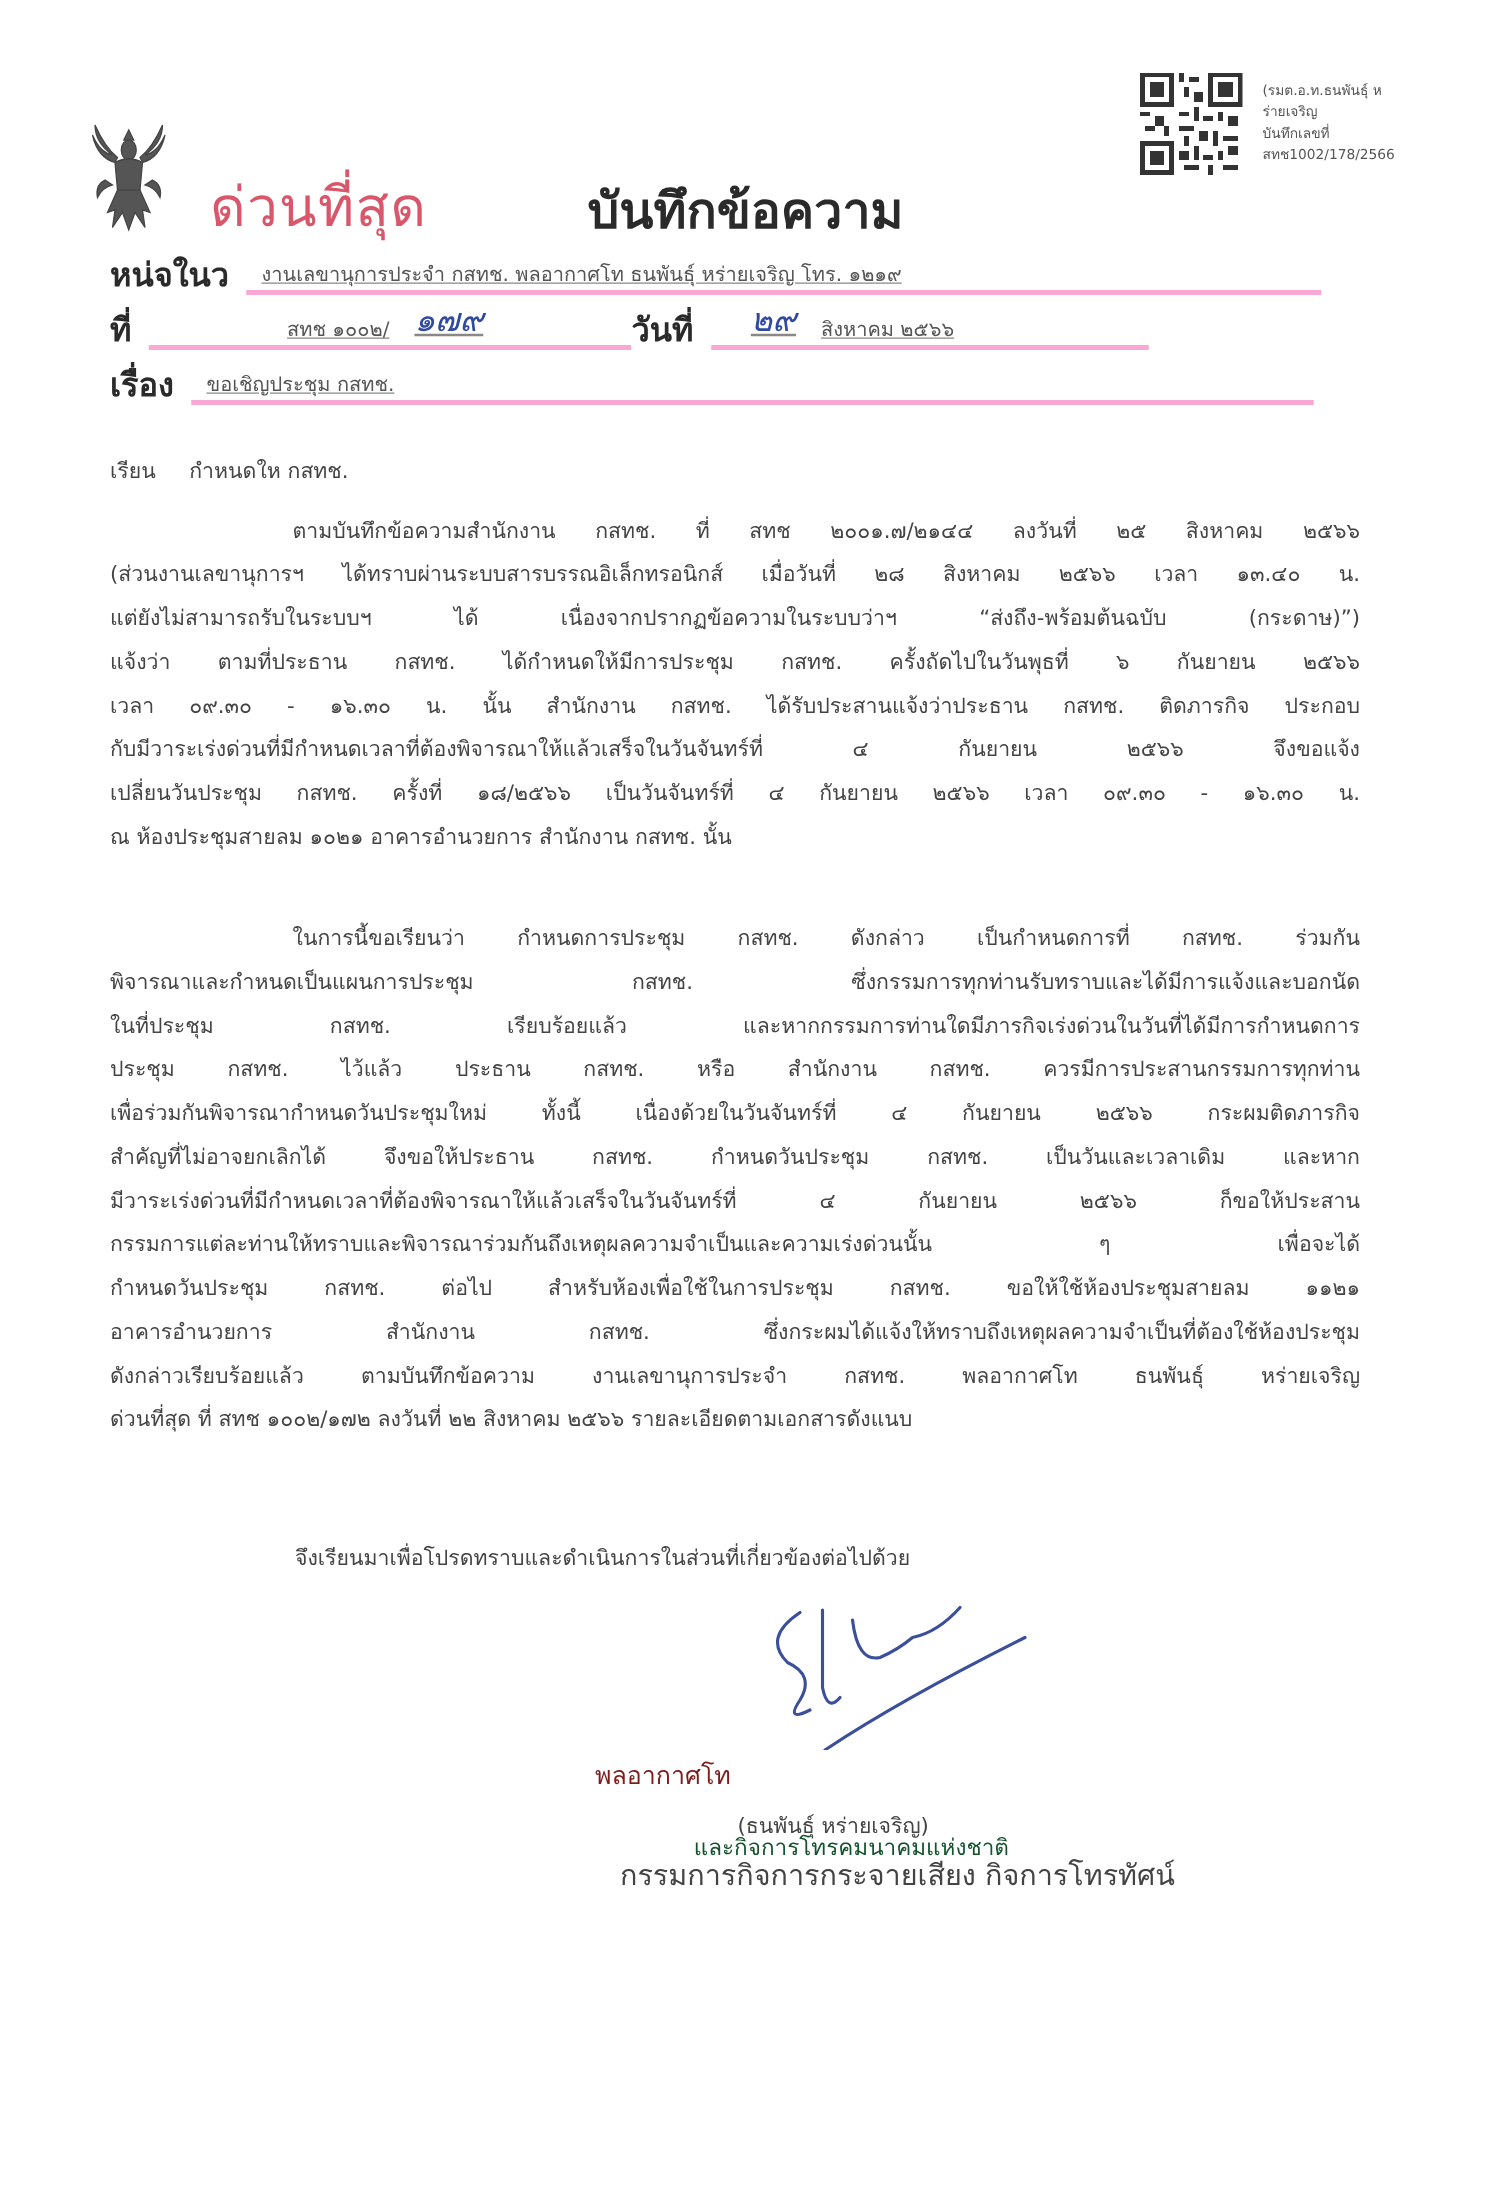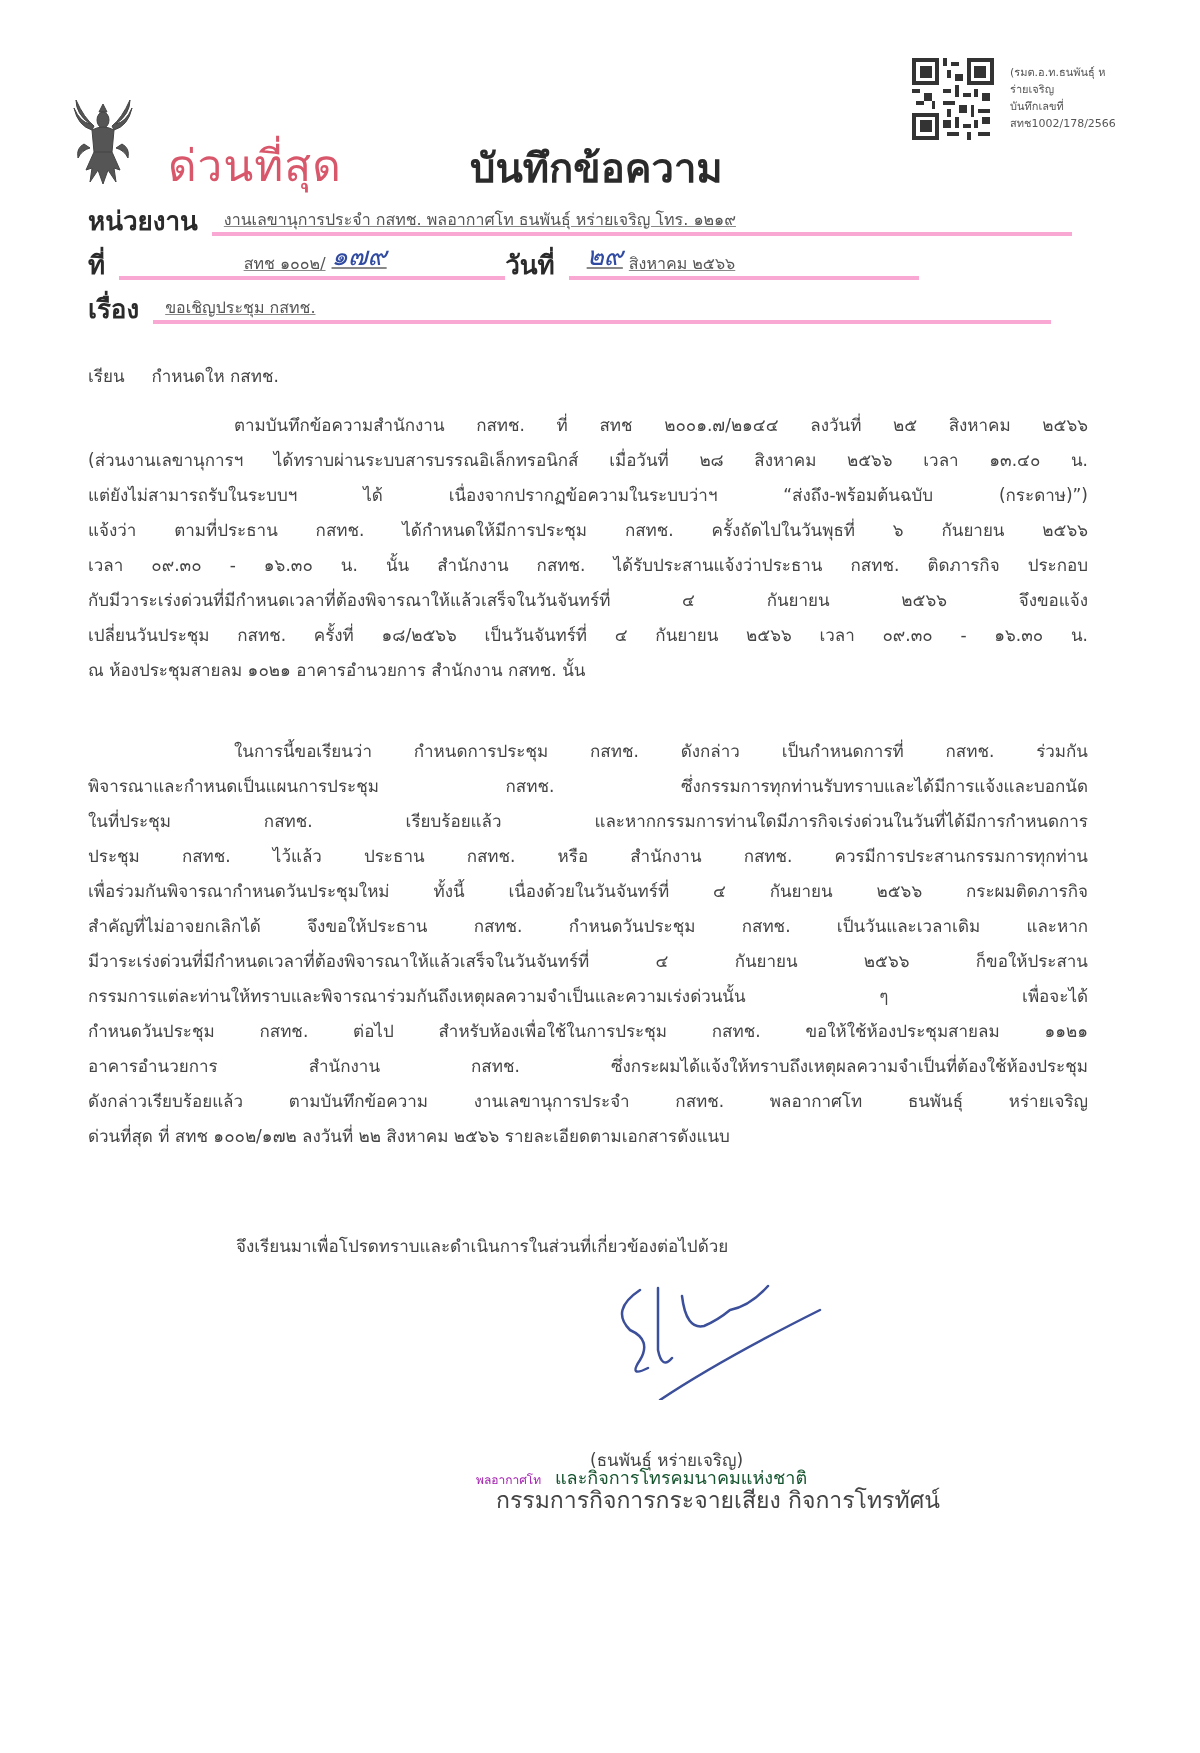--- a/index.html
+++ b/index.html
@@ -20,34 +20,34 @@
 
     
     .field-row { position: absolute; left: 88px; display: flex; align-items: flex-end; }
     .field-label { font-size: 26px; font-weight: bold; color: #2a2a2a; line-height: 30px; white-space: nowrap; }
     .field-line {
       border-bottom: 4px solid #f9a8d4; height: 26px; margin-left: 14px;
       display: flex; align-items: flex-end; padding-left: 12px; box-sizing: border-box;
       font-size: 16px; color: #555; white-space: nowrap; text-decoration: underline;
       text-decoration-color: #888;
     }
-    .hand { color: #2f4aa0; font-size: 26px; font-style: italic; font-family: "DejaVu Serif", serif; text-decoration: none; margin: 0 6px; }
+    .hand { color: #2f4aa0; font-size: 26px; font-style: italic; font-family: "DejaVu Serif", serif; text-decoration: none; margin: 0 20px; }
 
     
     .salutation { position: absolute; left: 88px; top: 362px; font-size: 17px; color: #444; }
     .salutation span:first-child { display: inline-block; width: 58px; }
     .para { position: absolute; left: 88px; width: 1000px; font-size: 17px; line-height: 35px; color: #444; }
     .para .line { display: block; white-space: nowrap; text-align: justify; text-align-last: justify; }
     .para .line.last { text-align-last: left; }
     .para .line.indent { padding-left: 146px; }
     .closing { position: absolute; left: 236px; top: 1232px; font-size: 17px; color: #444; }
 
     
     .signature { position: absolute; left: 600px; top: 1250px; width: 230px; height: 150px; }
-    .rank { position: absolute; left: 476px; top: 1470px; font-size: 12px; color: #a21caf; }
+    .rank { position: absolute; left: 476px; top: 1404px; font-size: 20px; color: #7f1d1d; }
     .sig-name { position: absolute; left: 590px; top: 1446px; font-size: 17px; color: #444; }
     .sig-title1 { position: absolute; left: 496px; top: 1482px; font-size: 23px; color: #444; }
     .sig-title2 { position: absolute; left: 555px; top: 1463px; font-size: 18px; color: #14532d; }
   </style>
 </head>
 <body>
 
 <div class="page">
 
   <svg class="qr" viewBox="0 0 21 21" shape-rendering="crispEdges">
@@ -105,21 +105,21 @@
       <path d="M44 34 Q58 30 62 12 Q56 26 46 28 Q60 18 60 4 Q52 22 42 30 Z"></path>
       <path d="M24 56 L16 74 L22 72 L20 86 L28 74 L33 88 L38 74 L46 86 L44 72 L50 74 L42 56 Z"></path>
       <path d="M14 48 Q6 52 8 62 Q12 54 20 52 Z"></path>
       <path d="M52 48 Q60 52 58 62 Q54 54 46 52 Z"></path>
     </g>
   </svg>
   <div class="urgent">ด่วนที่สุด</div>
   <div class="memo-title">บันทึกข้อความ</div>
 
   <div class="field-row" style="top:206px;">
-    <span class="field-label">หน่วยงาน</span>
+    <span class="field-label">หน่จในว</span>
     <span class="field-line" style="width:860px;">งานเลขานุการประจำ กสทช. พลอากาศโท ธนพันธุ์ หร่ายเจริญ โทร. ๑๒๑๙</span>
   </div>
 
   <div class="field-row" style="top:250px;">
     <span class="field-label">ที่</span>
     <span class="field-line" style="width:386px;justify-content:center;">
       <span>สทช ๑๐๐๒/</span>
       <span class="hand">๑๗๙</span>
     </span>
     <span class="field-label" style="">วันที่</span>

